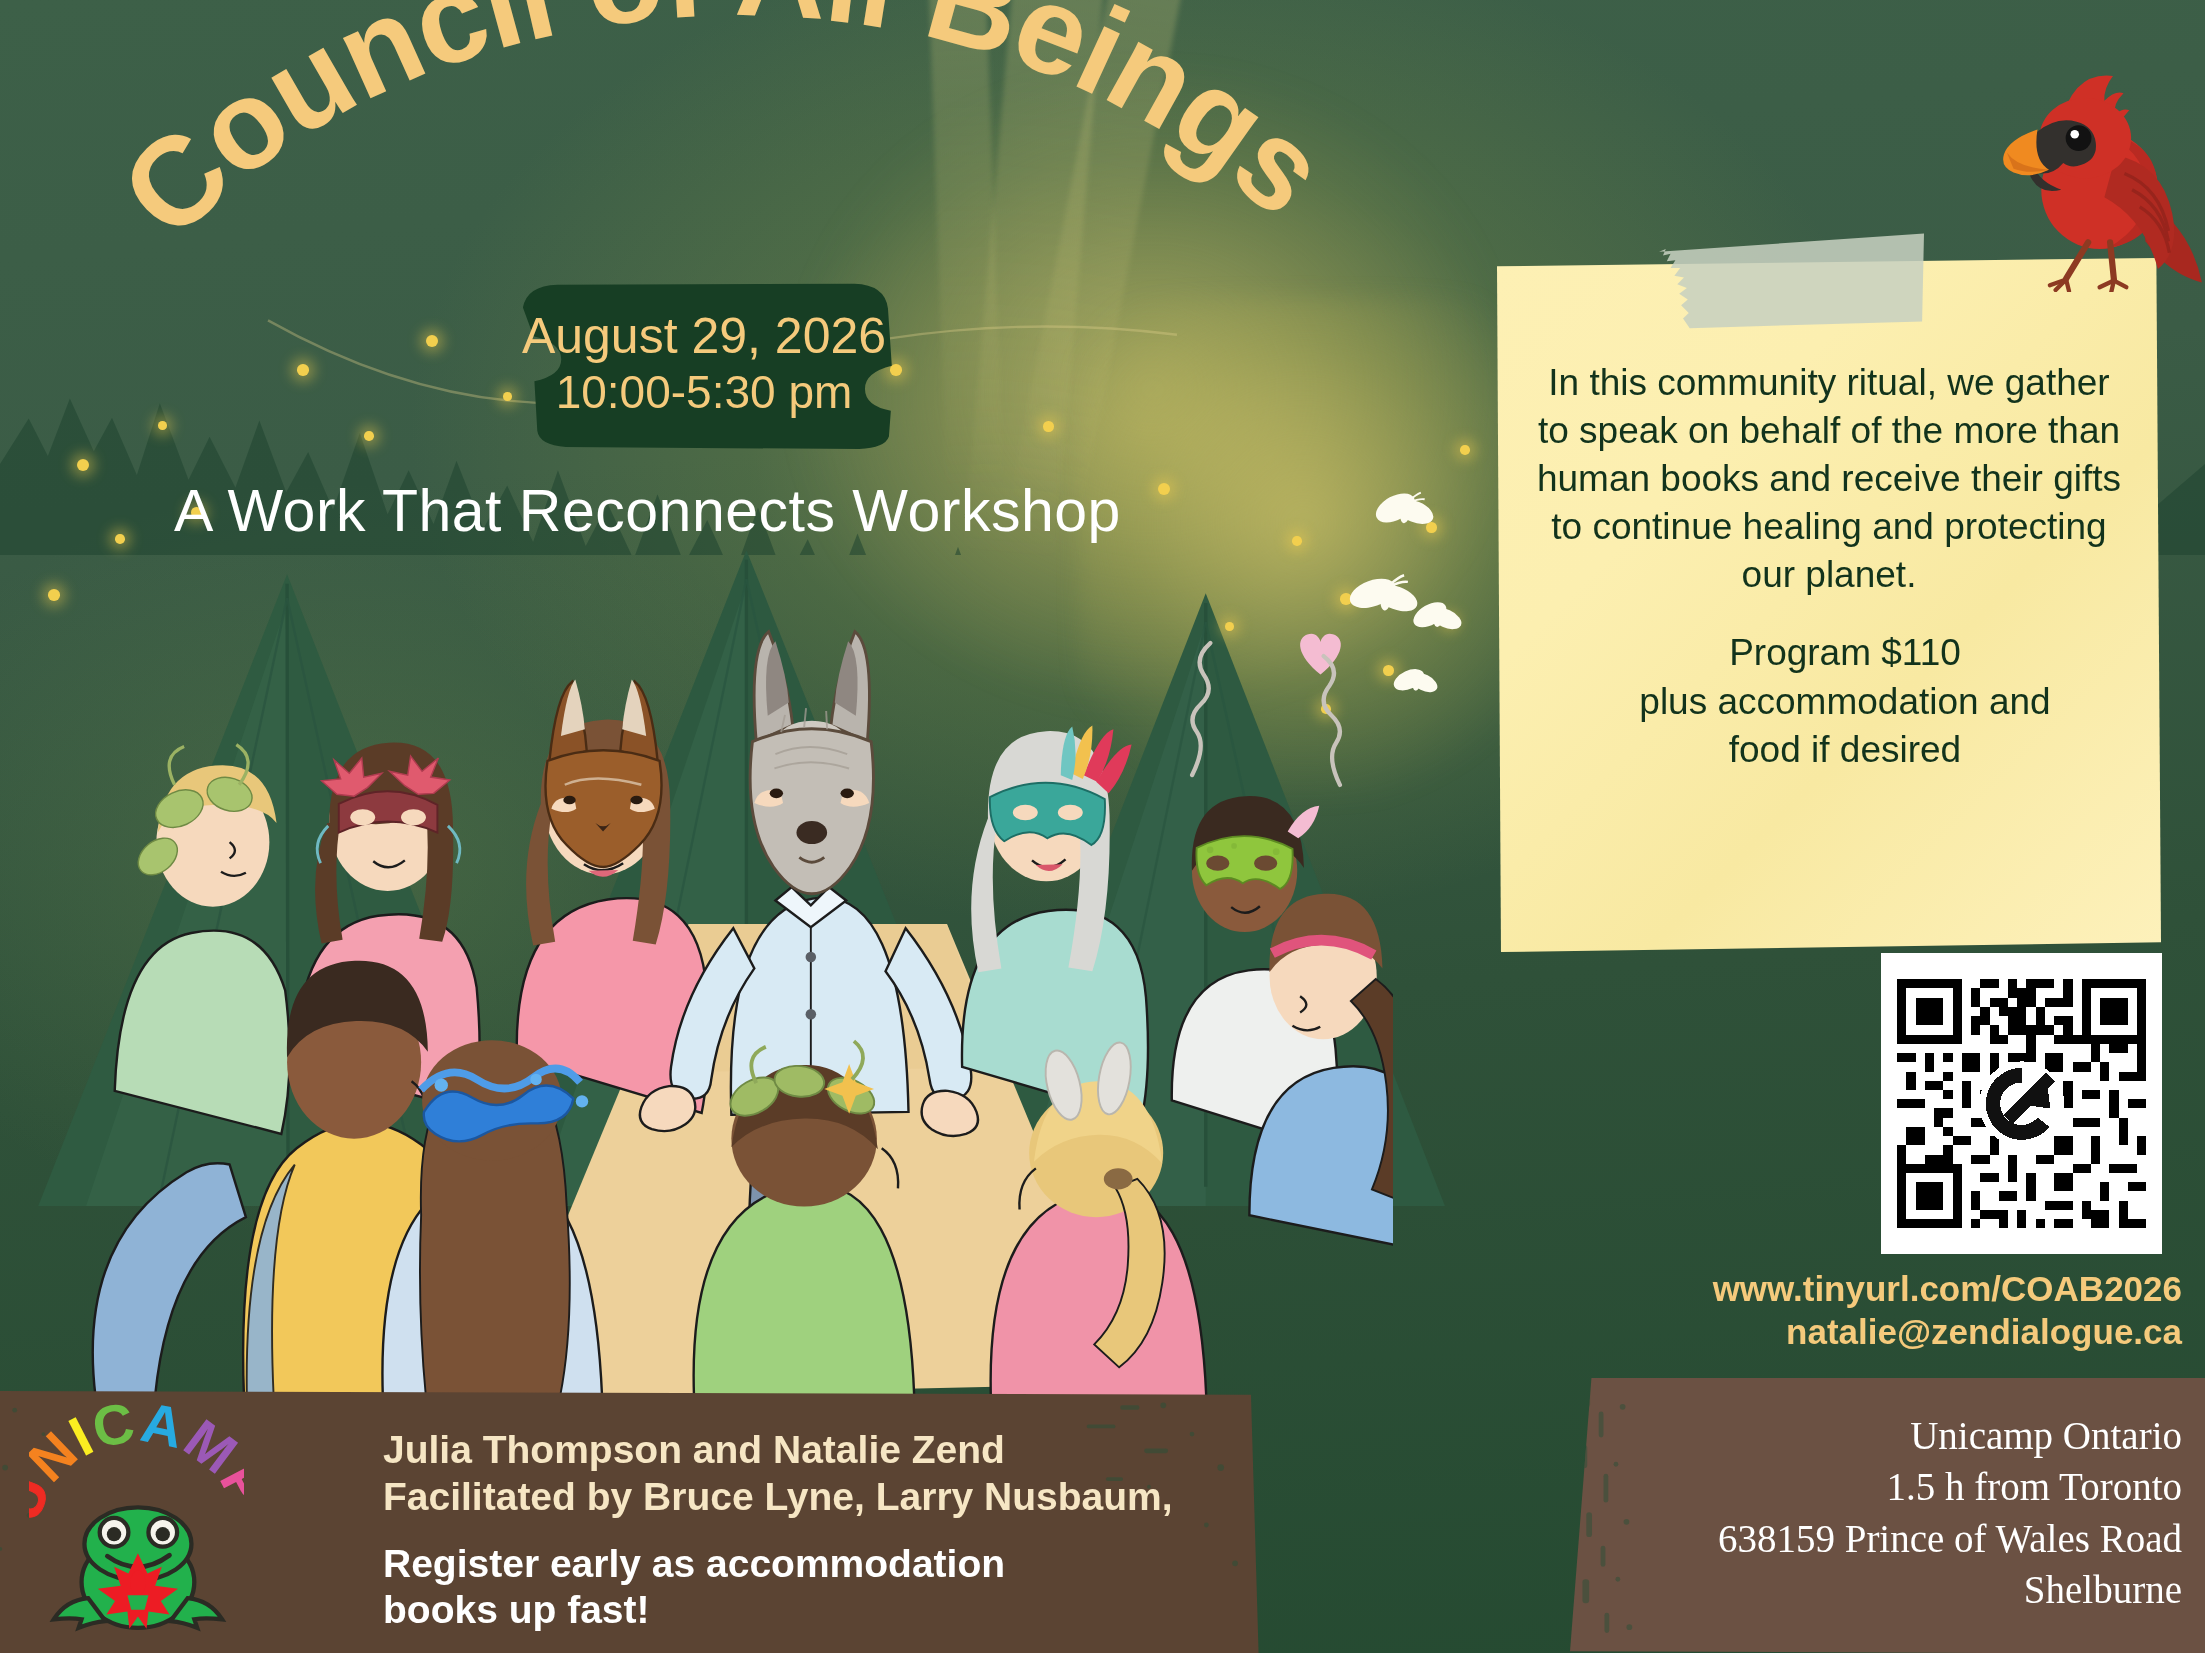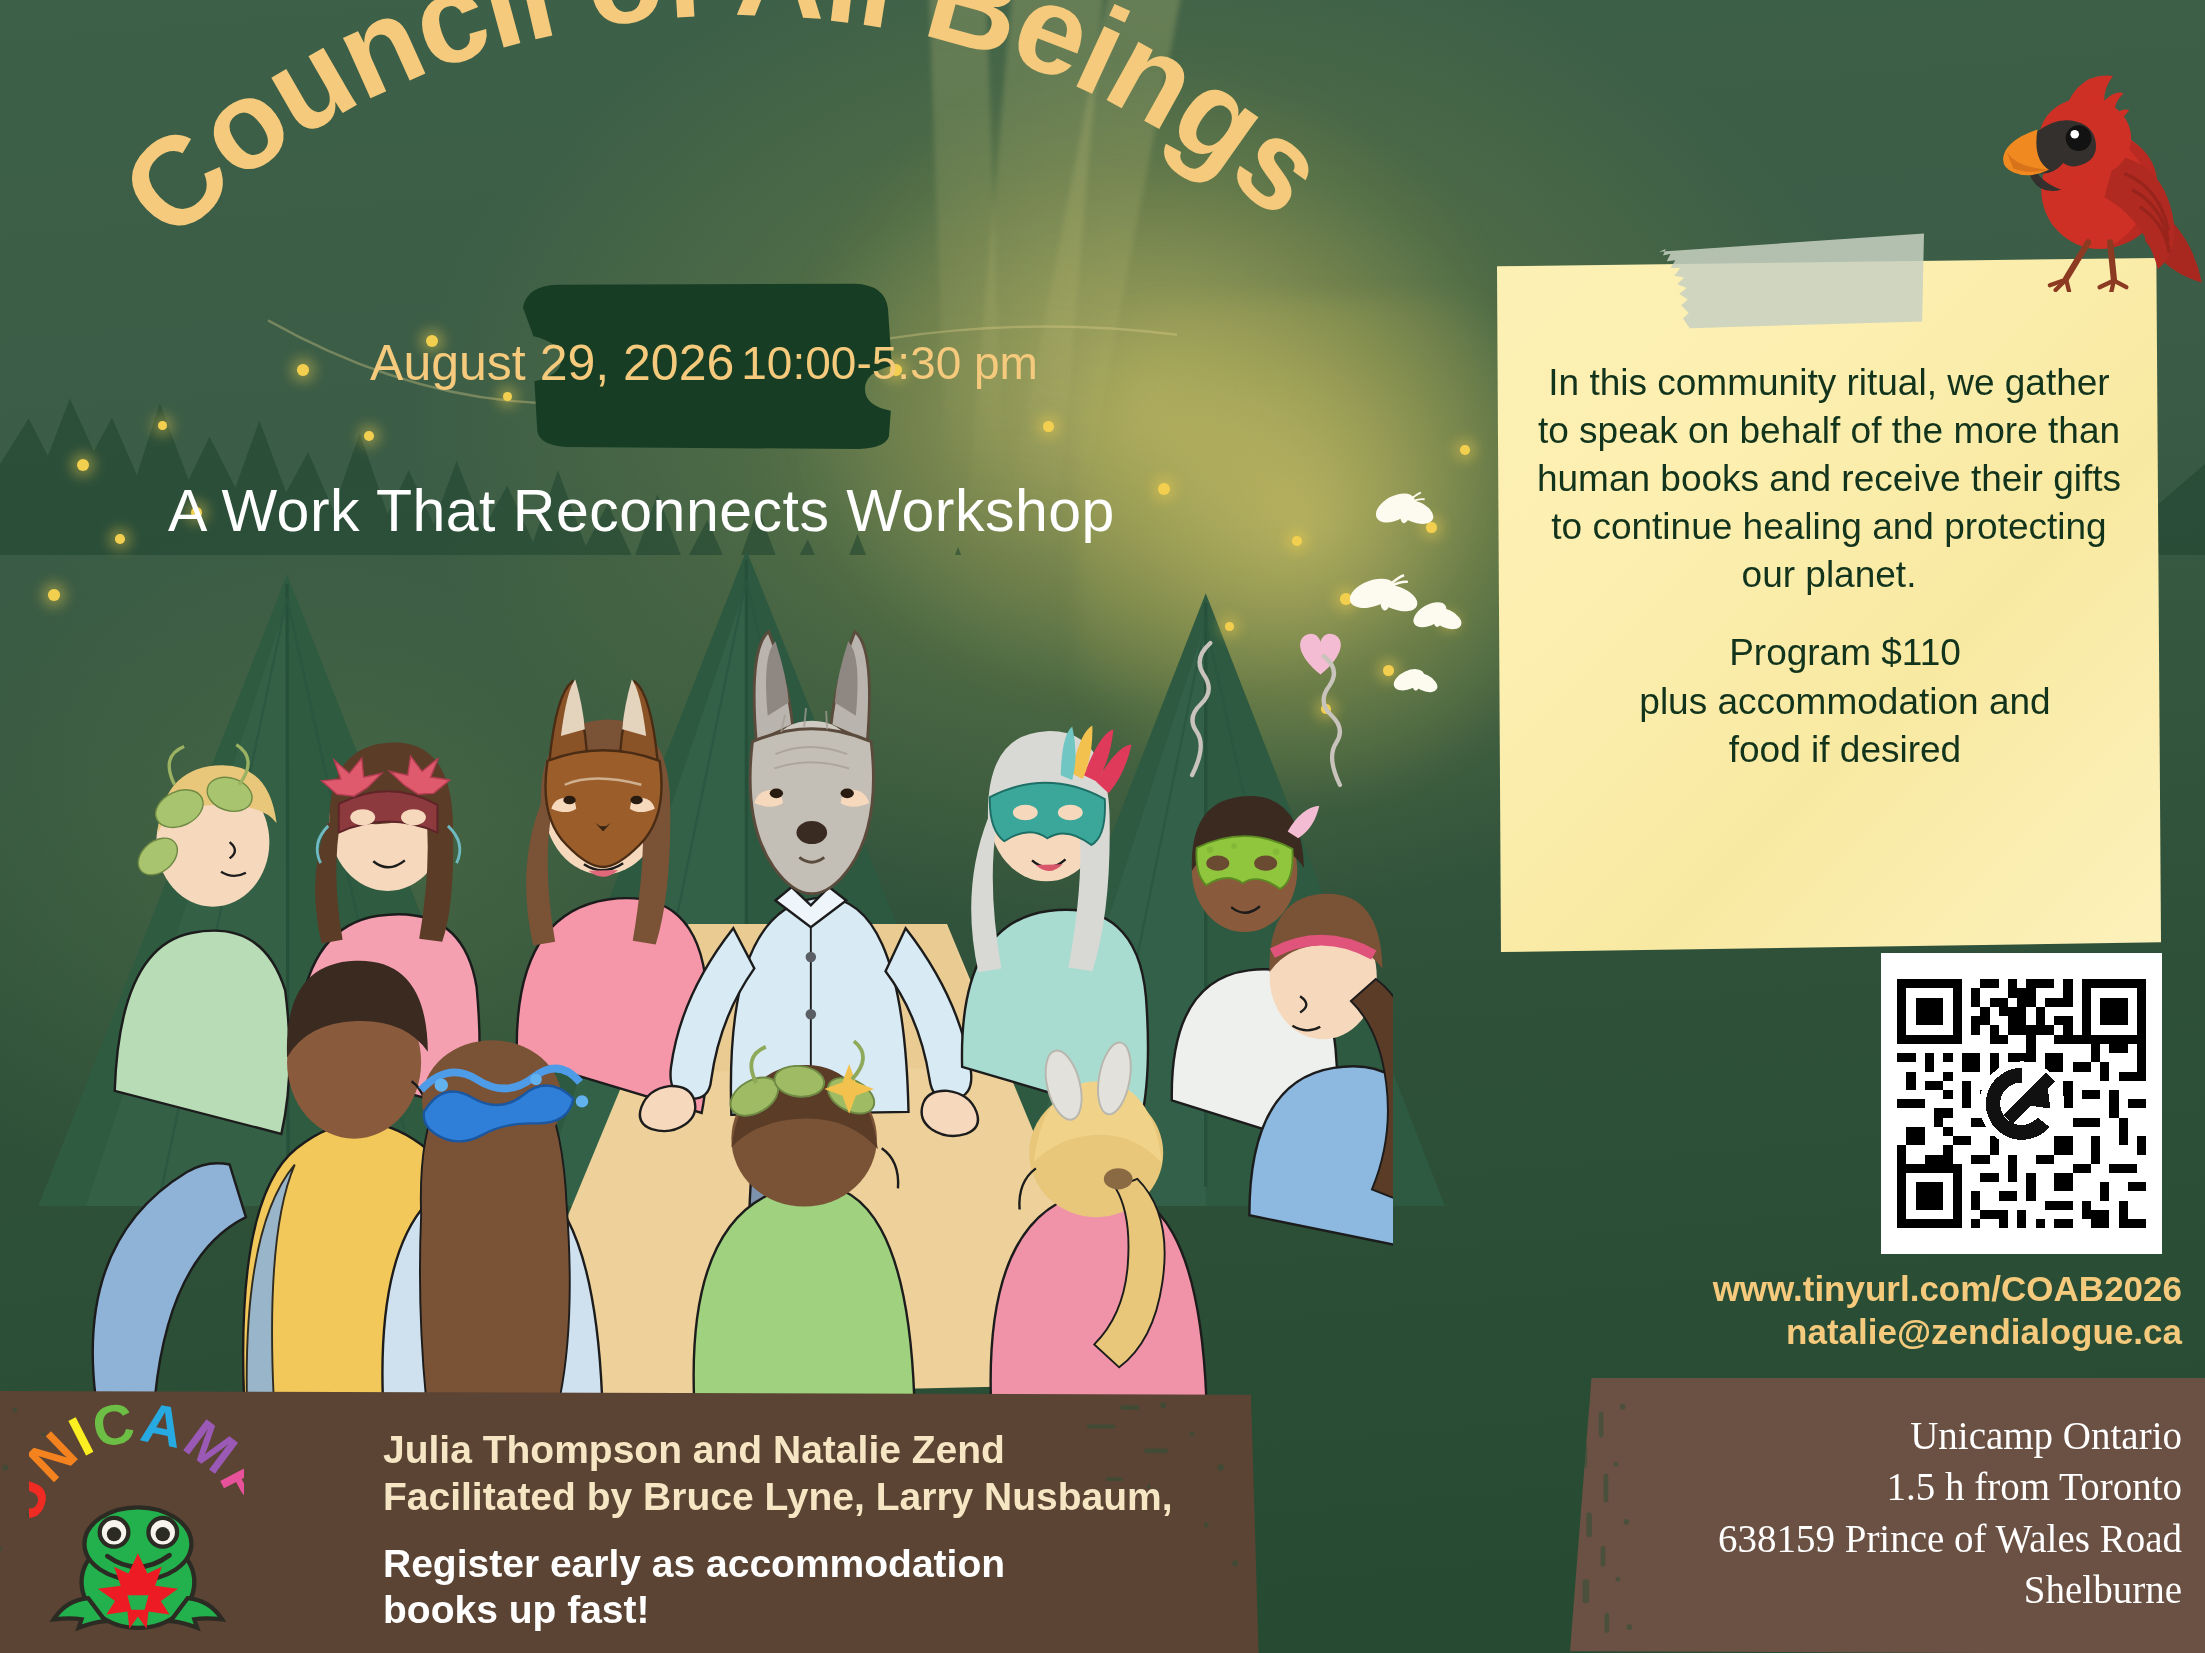--- a/index.html
+++ b/index.html
@@ -55,27 +55,27 @@
   .title-arc text{
     font-family:"Liberation Sans",sans-serif;
     font-weight:700;font-size:262px;letter-spacing:-4px;
     fill:#f5ca7c;
   }
 
   
   .date-badge{position:absolute;left:498px;top:277px;width:412px;height:172px;}
   .date-badge .blob{position:absolute;inset:0;}
   .date-badge .blob svg{display:block;width:100%;height:100%;}
-  .date-badge .lines{position:absolute;inset:0;display:flex;flex-direction:row;
+  .date-badge .lines{position:absolute;inset:0;display:flex;flex-direction:column;
       align-items:center;justify-content:center;gap:7px;}
   .date-line-1{color:#f5ca7c;font-size:50px;line-height:1.02;white-space:nowrap;}
   .date-line-2{color:#f5ca7c;font-size:46px;line-height:1.02;white-space:nowrap;}
 
   
-  .subtitle{position:absolute;left:168px;top:479px;width:1177px;
+  .subtitle{position:absolute;left:174px;top:479px;width:1177px;
     color:#ffffff;font-size:59px;line-height:1.1;white-space:nowrap;
     letter-spacing:0.5px;}
 
   
   .people{position:absolute;left:86px;top:536px;width:1307px;height:861px;pointer-events:none;}
   .people svg{display:block;width:100%;height:100%;}
 
   
   .note{
     position:absolute;left:1497px;top:258px;width:664px;height:694px;

